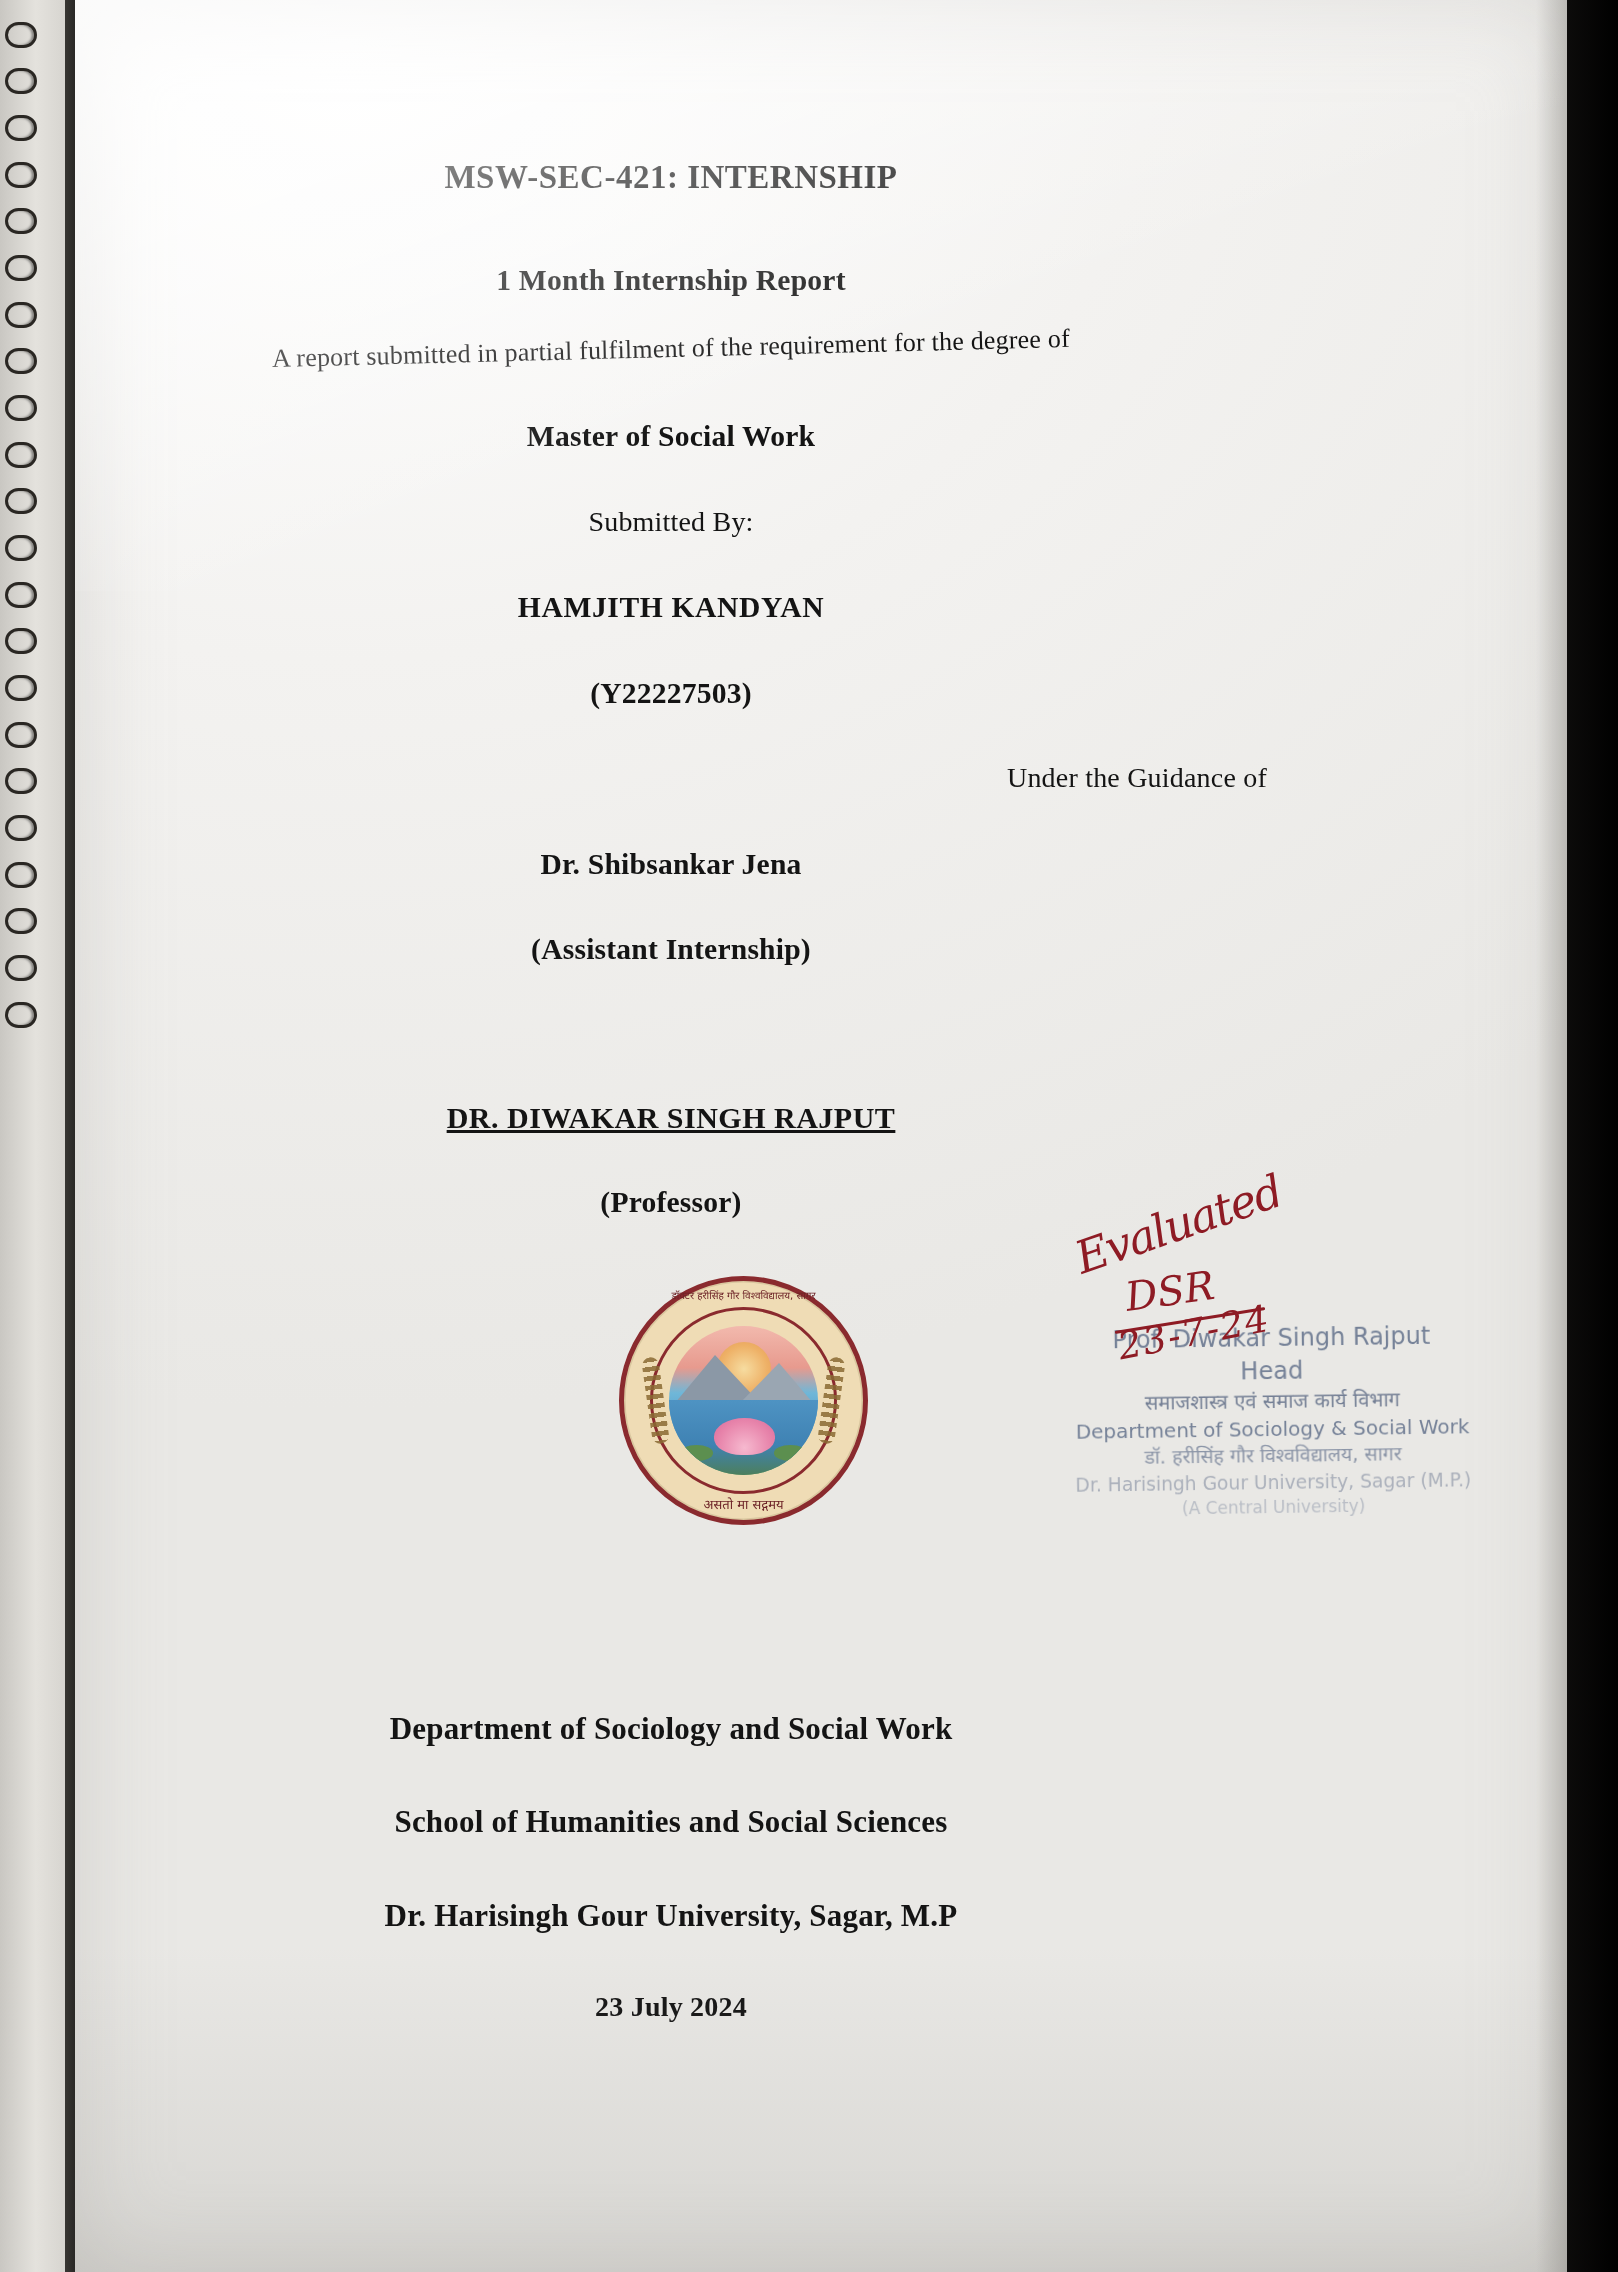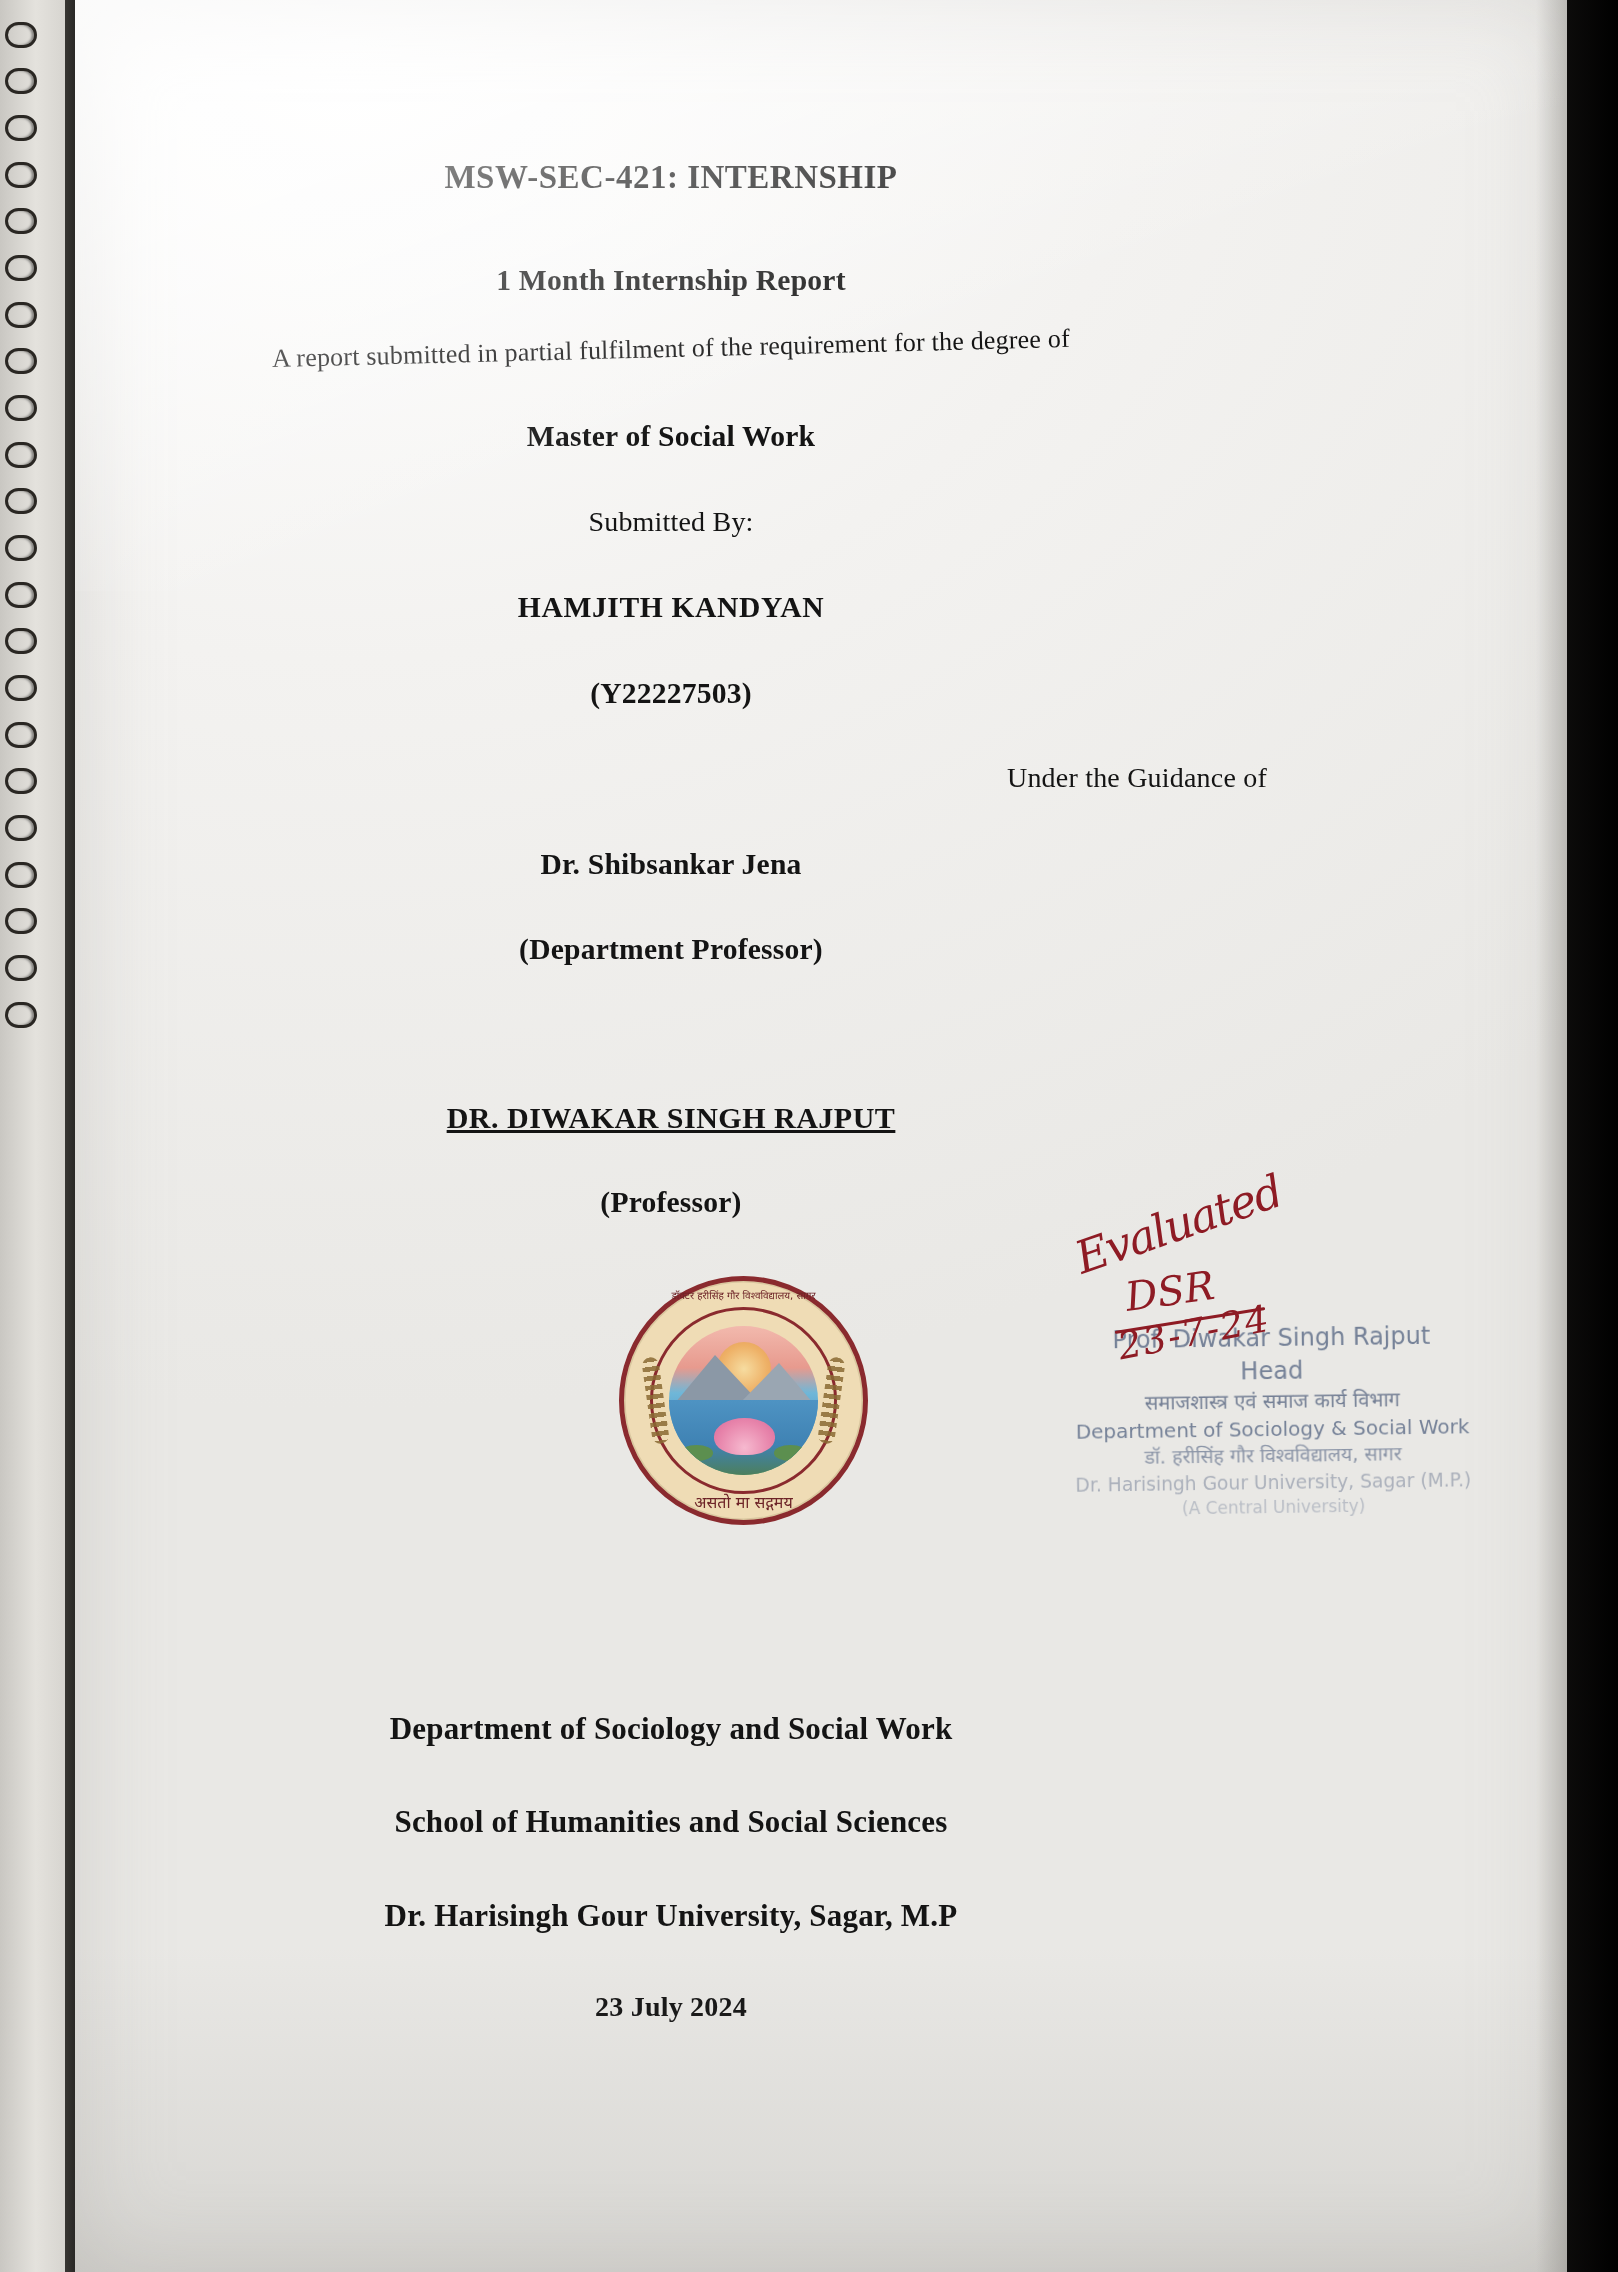--- a/index.html
+++ b/index.html
@@ -210,21 +210,21 @@
   .emblem-text-top, .emblem-text-bottom {
     position: absolute;
     left: 0; right: 0;
     text-align: center;
     color: #6d2327;
     font-size: 10px;
     font-family: "DejaVu Sans", sans-serif;
     white-space: nowrap;
   }
   .emblem-text-top { top: 12.4px; }
-  .emblem-text-bottom { bottom: 12.4px; font-size: 16px; }
+  .emblem-text-bottom { bottom: 12.4px; font-size: 13px; }
 
   
   .stamp {
     position: absolute;
     top: 1322px; left: 933px;
     width: 529px;
     text-align: center;
     color: #5c6b87;
     font-family: "DejaVu Sans", sans-serif;
     opacity: .82;
@@ -323,21 +323,21 @@
 
       <div class="line t-title">MSW-SEC-421: INTERNSHIP</div>
       <div class="line t-sub">1 Month Internship Report</div>
       <div class="line t-decl">A report submitted in partial fulfilment of the requirement for the degree of</div>
       <div class="line t-degree">Master of Social Work</div>
       <div class="line t-subby">Submitted By:</div>
       <div class="line t-name">HAMJITH KANDYAN</div>
       <div class="line t-roll">(Y22227503)</div>
       <div class="line t-guid">Under the Guidance of</div>
       <div class="line t-guide">Dr. Shibsankar Jena</div>
-      <div class="line t-asst">(Department Professor)</div>
+      <div class="line t-asst">(Assistant Internship)</div>
       <div class="line t-hod">DR. DIWAKAR SINGH RAJPUT</div>
       <div class="line t-prof">(Professor)</div>
 
       <div class="emblem">
         <div class="outer"></div>
         <div class="emblem-text-top">डॉक्टर हरीसिंह गौर विश्वविद्यालय, सागर</div>
         <div class="ring2"></div>
         <div class="wheatL"></div>
         <div class="wheatR"></div>
         <div class="disc">

